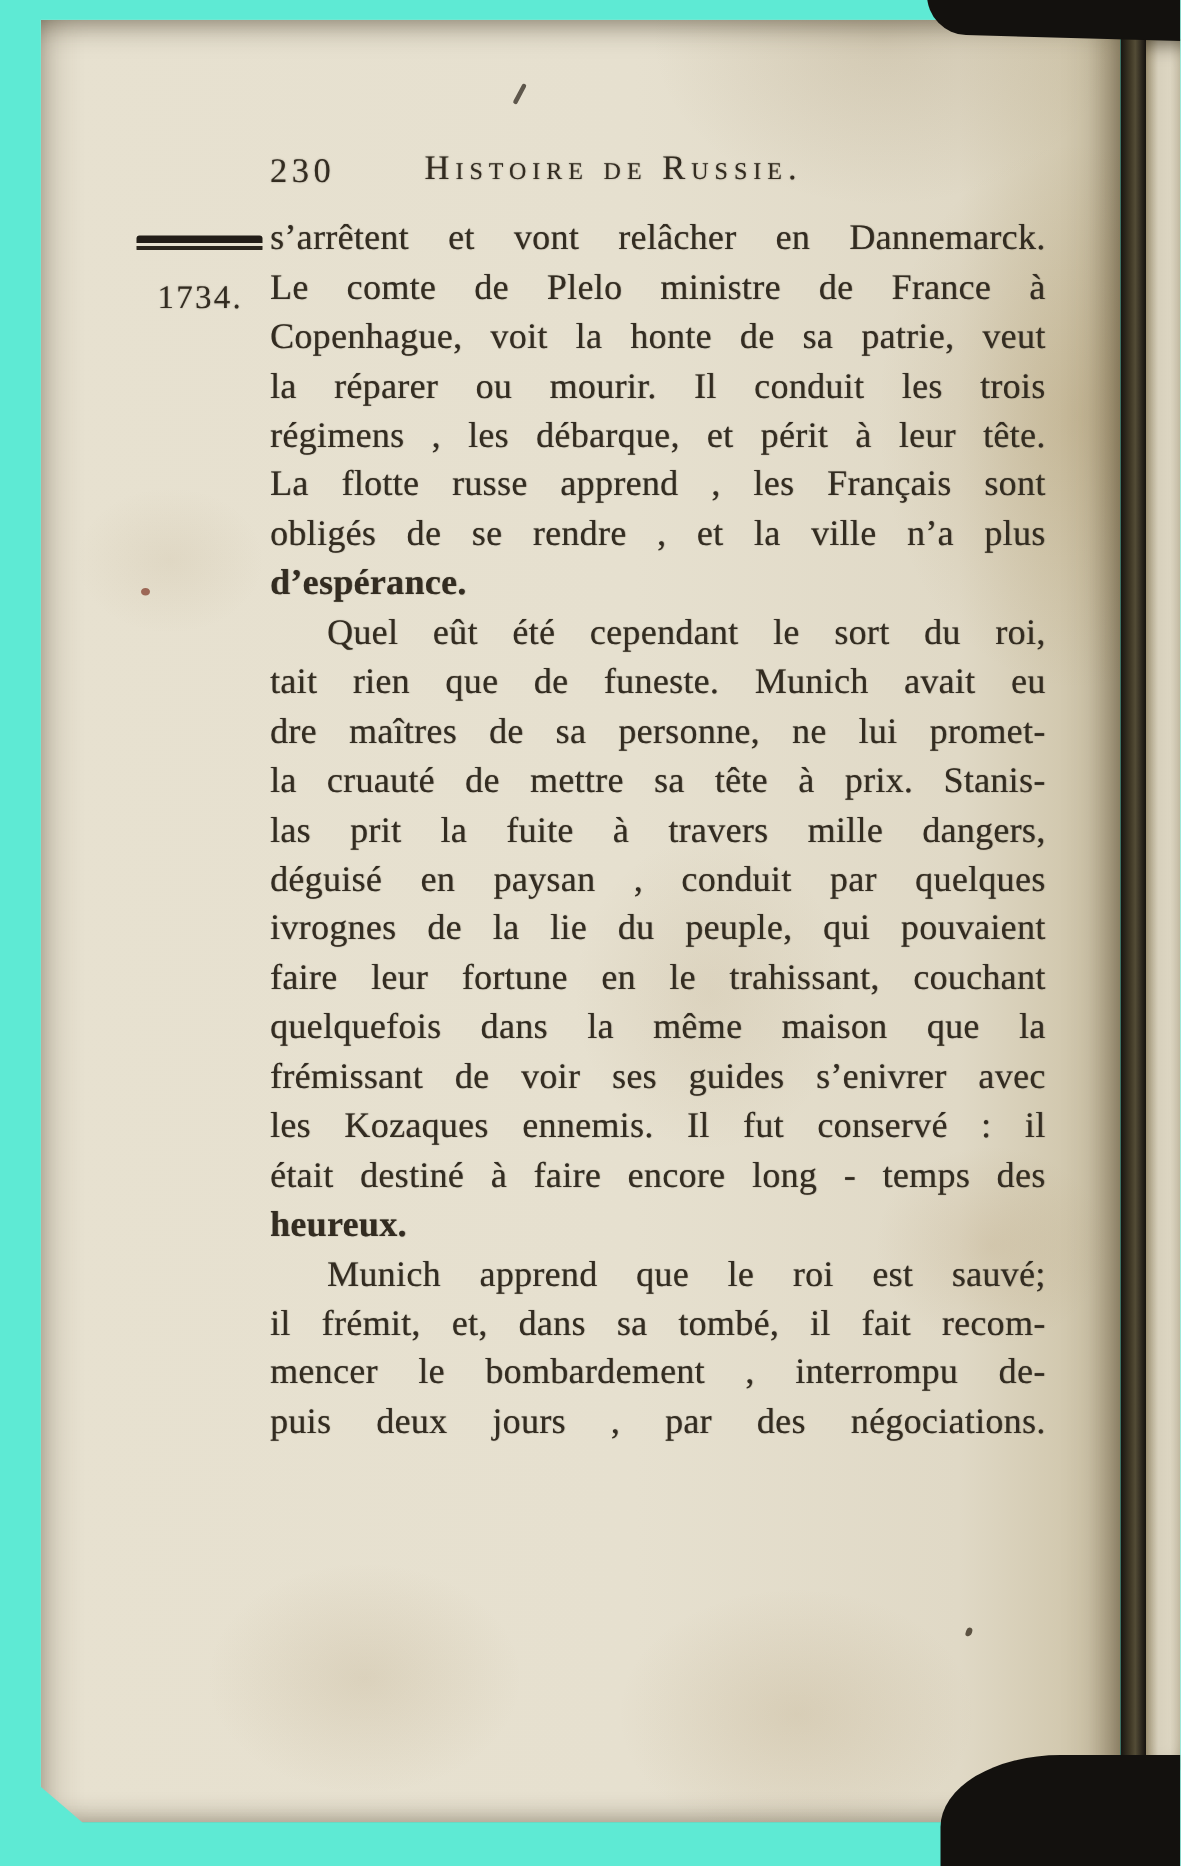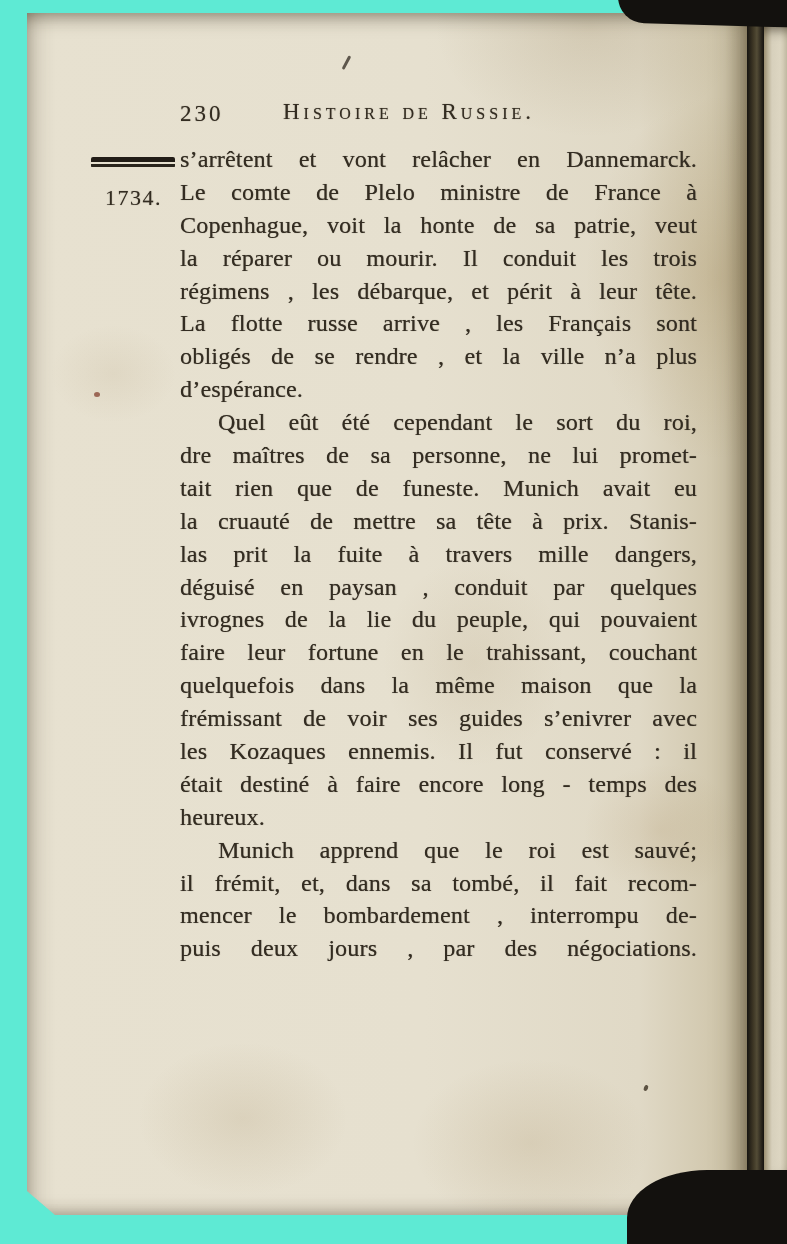--- a/index.html
+++ b/index.html
@@ -54,21 +54,21 @@
     text-shadow:0 0 1px rgba(51,44,33,.5);
   }
   
   .textblock{
     position:absolute;left:153px;top:130px;width:517px;
     font-size:24px;line-height:32.9px;
     text-shadow:0.3px 0.3px 0.7px rgba(46,40,30,.65);
     letter-spacing:0.2px;
   }
   .ln{ text-align:justify; text-align-last:justify; height:32.9px; overflow:visible; white-space:normal;}
-  .ln.end{ text-align:right; text-align-last:left; }
+  .ln.end{ text-align:right; text-align-last:left;font-weight:bold; }
   .ln.ind{ text-indent:38px; }
   
   .mark-slash{
     position:absolute;left:318px;top:42px;width:2.5px;height:15px;
     background:#3c342a;transform:rotate(28deg);border-radius:2px;opacity:.8;
   }
   .mark-dot-red{
     position:absolute;left:67px;top:379px;width:6px;height:5px;
     background:#8a4a38;border-radius:50%;opacity:.8;
   }
@@ -110,27 +110,27 @@
     <div class="rule"></div>
     <div class="year">1734.</div>
 
     <div class="textblock">
 
       <div class="ln">s’arrêtent et vont relâcher en Dannemarck.</div>
       <div class="ln">Le comte de Plelo ministre de France à</div>
       <div class="ln">Copenhague, voit la honte de sa patrie, veut</div>
       <div class="ln">la réparer ou mourir.  Il conduit les trois</div>
       <div class="ln">régimens , les débarque, et périt à leur tête.</div>
-      <div class="ln">La flotte russe arrive , les Français sont</div>
+      <div class="ln">La flotte russe apprend , les Français sont</div>
       <div class="ln">obligés de se rendre , et la ville n’a plus</div>
       <div class="ln end">d’espérance.</div>
 
       <div class="ln ind">Quel eût été cependant le sort du roi,</div>
+      <div class="ln">tait rien que de funeste.  Munich avait eu</div>
       <div class="ln">dre maîtres de sa personne, ne lui promet-</div>
-      <div class="ln">tait rien que de funeste.  Munich avait eu</div>
       <div class="ln">la cruauté de mettre sa tête à prix. Stanis-</div>
       <div class="ln">las prit la fuite à travers mille dangers,</div>
       <div class="ln">déguisé en paysan , conduit par quelques</div>
       <div class="ln">ivrognes de la lie du peuple, qui pouvaient</div>
       <div class="ln">faire leur fortune en le trahissant, couchant</div>
       <div class="ln">quelquefois dans la même maison que la</div>
       <div class="ln">frémissant de voir ses guides s’enivrer avec</div>
       <div class="ln">les Kozaques ennemis.  Il fut conservé : il</div>
       <div class="ln">était destiné à faire encore long - temps des</div>
       <div class="ln end">heureux.</div>

